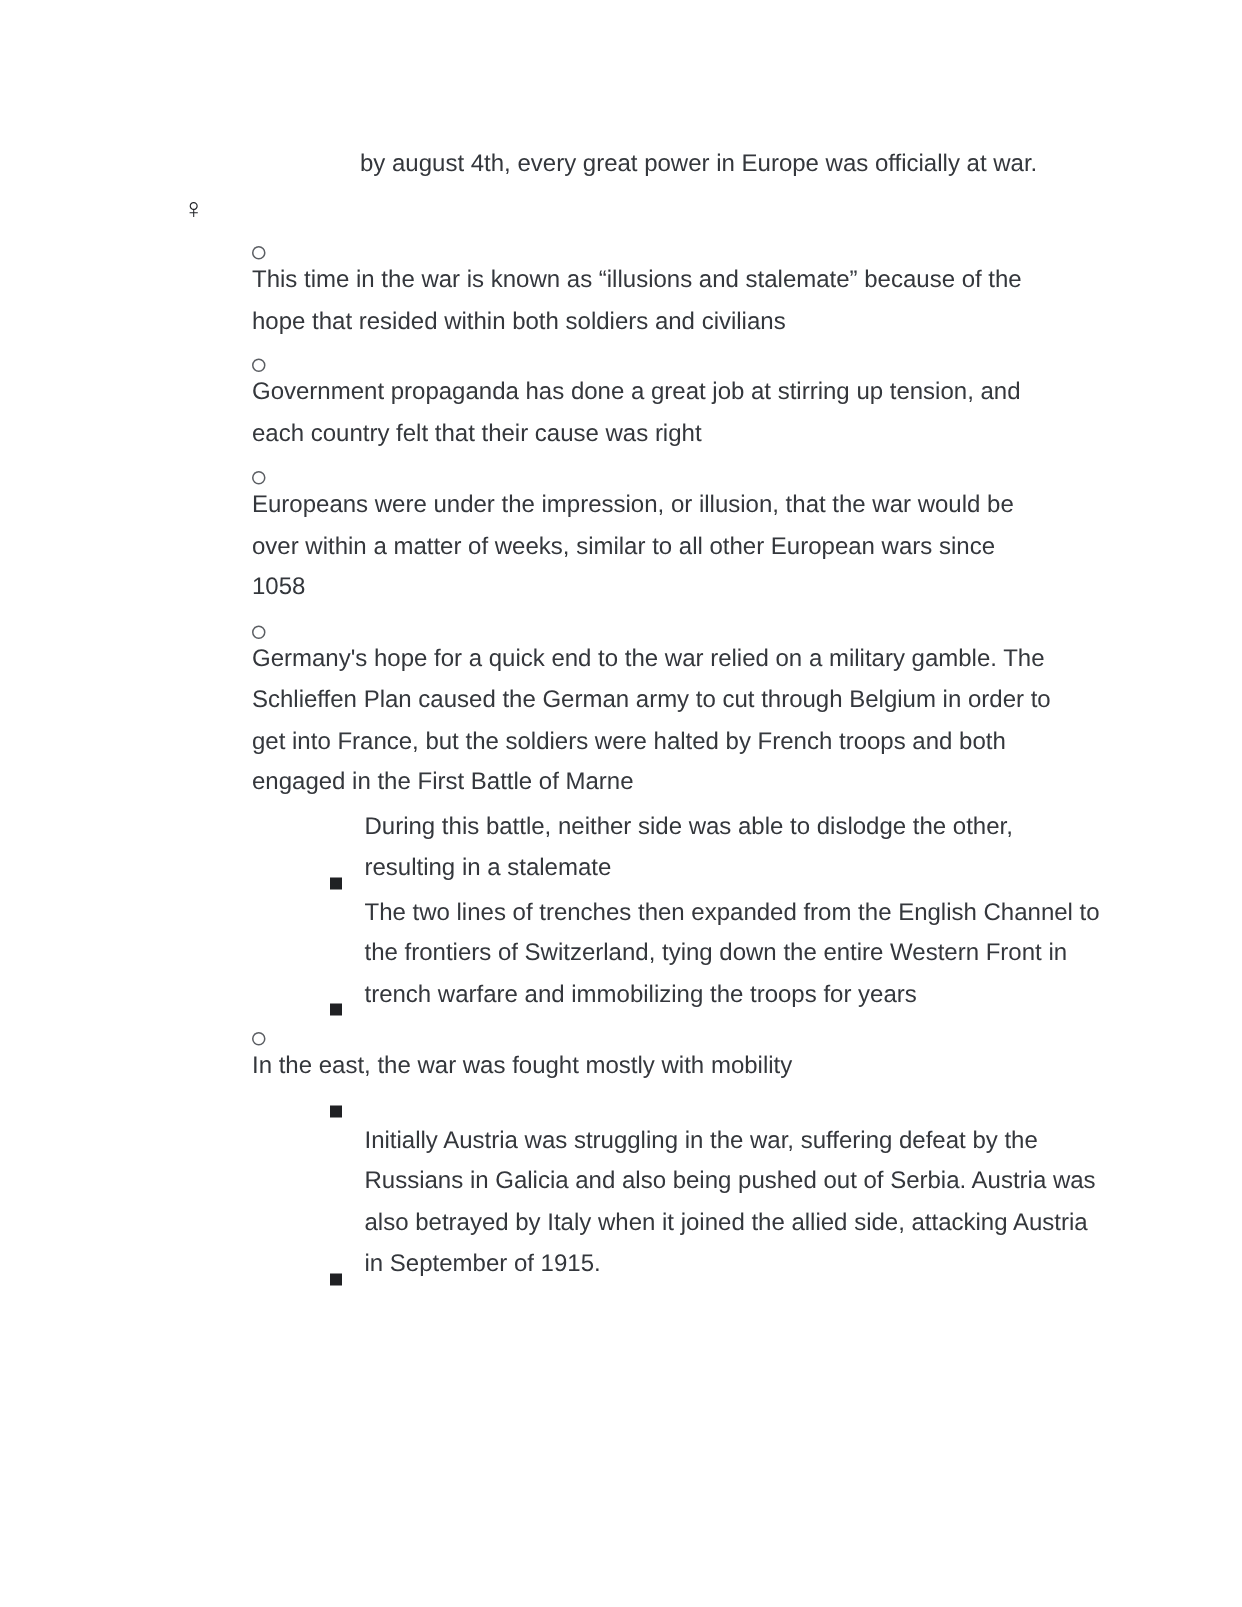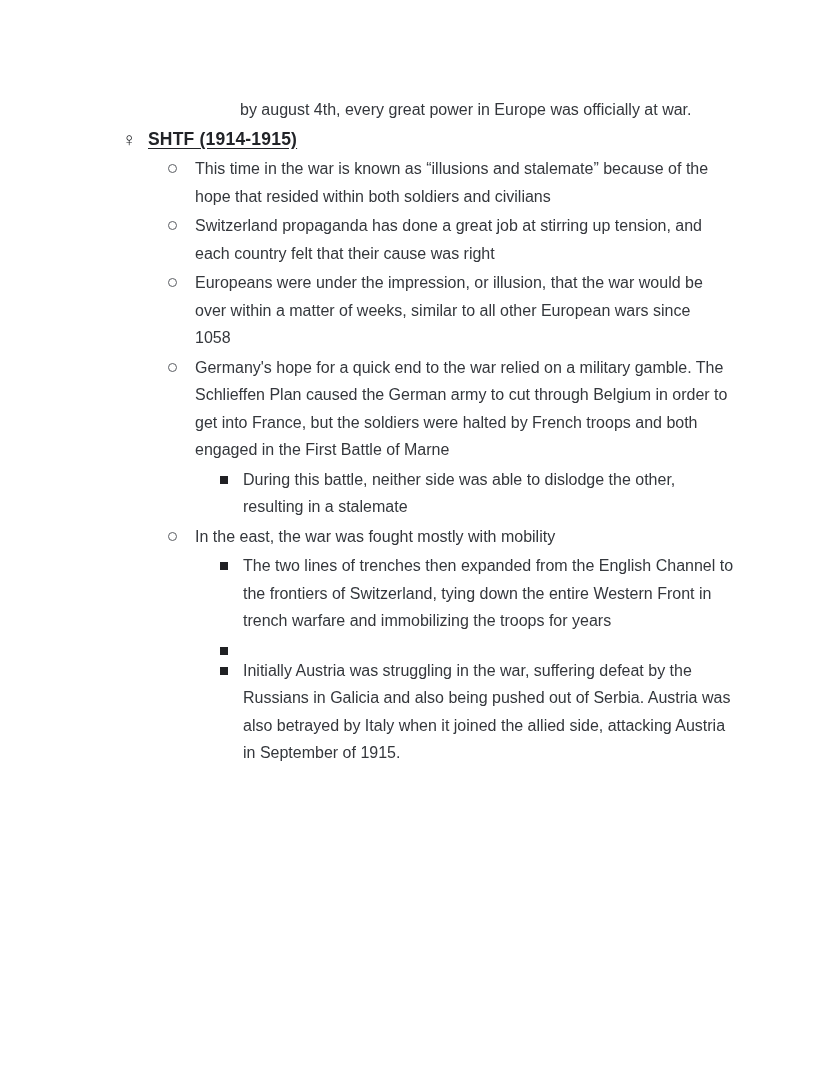--- a/index.html
+++ b/index.html
@@ -44,24 +44,24 @@
     letter-spacing: 0.2px;
     color: #212327;
     text-decoration: underline;
     text-underline-offset: 3px;
   }
   
   .row {
     display: flex;
     margin-top: 2px;
   }
-  .lvl1 { margin-left: 168px; }
+  .lvl1 { margin-left: 168px; flex-direction: column; }
   .lvl1 .bullet-cell { width: 27px; }
   .lvl1 .item-text { width: 535px; }
-  .lvl2 { margin-left: 220px; }
+  .lvl2 { margin-left: 220px; align-items: flex-end; }
   .lvl2 .bullet-cell { width: 23px; }
   .lvl2 .item-text { width: 492px; }
   .bullet-cell {
     flex: none;
     display: block;
   }
   .b-circle {
     display: block;
     width: 7px;
     height: 7px;
@@ -80,65 +80,64 @@
 </head>
 <body>
 
 <div class="page">
   <div class="doc">
 
     <div class="cont-row">by august 4th, every great power in Europe was officially at war.</div>
 
     <div class="heading-row">
       <span class="heading-bullet">♀</span>
-      <span class="heading-text">SHTF (1914-1915)</span>
     </div>
 
     <div>
         <div class="row lvl1">
           <span class="bullet-cell">
             <span class="b-circle"></span>
           </span>
           <div class="item-text">This time in the war is known as “illusions and stalemate” because of the hope that resided within both soldiers and civilians</div>
         </div>
         <div class="row lvl1">
           <span class="bullet-cell">
             <span class="b-circle"></span>
           </span>
-          <div class="item-text">Switzerland propaganda has done a great job at stirring up tension, and each country felt that their cause was right</div>
+          <div class="item-text">Government propaganda has done a great job at stirring up tension, and each country felt that their cause was right</div>
         </div>
         <div class="row lvl1">
           <span class="bullet-cell">
             <span class="b-circle"></span>
           </span>
           <div class="item-text">Europeans were under the impression, or illusion, that the war would be over within a matter of weeks, similar to all other European wars since 1058</div>
         </div>
         <div class="row lvl1">
           <span class="bullet-cell">
             <span class="b-circle"></span>
           </span>
           <div class="item-text">Germany's hope for a quick end to the war relied on a military gamble. The Schlieffen Plan caused the German army to cut through Belgium in order to get into France, but the soldiers were halted by French troops and both engaged in the First Battle of Marne</div>
         </div>
         <div class="row lvl2">
           <span class="bullet-cell">
             <span class="b-square"></span>
           </span>
           <div class="item-text">During this battle, neither side was able to dislodge the other, resulting in a stalemate</div>
         </div>
+        <div class="row lvl2">
+          <span class="bullet-cell">
+            <span class="b-square"></span>
+          </span>
+          <div class="item-text">The two lines of trenches then expanded from the English Channel to the frontiers of Switzerland, tying down the entire Western Front in trench warfare and immobilizing the troops for years</div>
+        </div>
         <div class="row lvl1">
           <span class="bullet-cell">
             <span class="b-circle"></span>
           </span>
           <div class="item-text">In the east, the war was fought mostly with mobility</div>
-        </div>
-        <div class="row lvl2">
-          <span class="bullet-cell">
-            <span class="b-square"></span>
-          </span>
-          <div class="item-text">The two lines of trenches then expanded from the English Channel to the frontiers of Switzerland, tying down the entire Western Front in trench warfare and immobilizing the troops for years</div>
         </div>
         <div class="row lvl2">
           <span class="bullet-cell">
             <span class="b-square"></span>
           </span>
         </div>
         <div class="row lvl2">
           <span class="bullet-cell">
             <span class="b-square"></span>
           </span>

